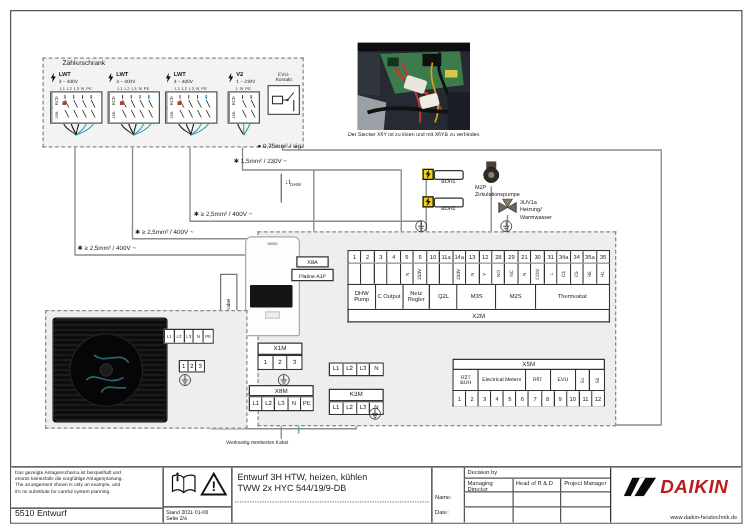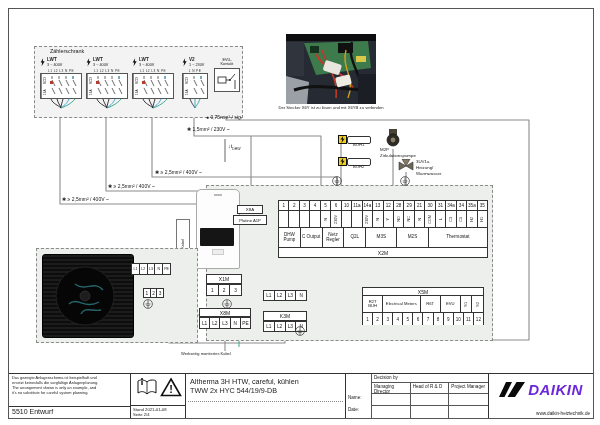--- a/index.html
+++ b/index.html
@@ -35,21 +35,21 @@
   .grps>div{height:19px;font-size:4.6px;text-align:center;line-height:1.05;padding:1px;}
   .bar{height:10px;font-size:5px;border:0.8px solid #333;border-top:none;display:flex;align-items:center;justify-content:center;background:#fff;box-sizing:border-box;}
   
   .footer{position:absolute;left:0;bottom:0;width:584px;height:45px;border-top:1px solid #333;display:flex;box-sizing:border-box;background:#fff;}
   .fcell{border-right:1px solid #333;box-sizing:border-box;position:relative;}
   .disc{font-size:3.9px;line-height:1.25;padding:2px 3px;}
   .docnum{position:absolute;left:0;bottom:0;width:100%;height:12px;border-top:0.8px solid #333;font-size:7px;padding:1px 3px;box-sizing:border-box;}
   .dgrid{display:grid;grid-template-columns:26px 1fr 1fr 1fr;grid-template-rows:9px 11px 12px 12px;height:100%;font-size:4.6px;}
   .dgrid>div{border-right:0.6px solid #555;border-bottom:0.6px solid #555;padding:1px 2px;box-sizing:border-box;}
   .dlogo{display:flex;align-items:center;gap:3px;justify-content:center;margin-top:7px;}
-  .dtext{font-style:italic;font-weight:bold;font-size:15px;letter-spacing:0.5px;color:#6d28d9;}
+  .dtext{font-style:italic;font-weight:bold;font-size:15px;letter-spacing:0.5px;color:#b91c1c;}
   .durl{position:absolute;right:3px;bottom:2px;font-size:4.6px;}
   svg{display:block;}
 </style>
 </head>
 <body>
 
 <div id="stage">
 <div class="page">
 
   <svg class="abs" style="left:0;top:0;" width="584" height="364">
@@ -566,21 +566,21 @@
           <text x="11" y="16" text-anchor="middle" font-size="11" font-weight="bold" fill="#111" font-family="Liberation Sans, sans-serif">!</text>
         </svg>
       </div>
       <div style="position:absolute;left:0;bottom:0;width:100%;border-top:0.8px solid #333;font-size:4.2px;padding:1px 2px;box-sizing:border-box;">
         <div>Stand 2021-01-08</div>
         <div>Seite 2/4</div>
       </div>
     </div>
     <div class="fcell" style="width:160px;">
       <div style="font-size:7.2px;padding:3px 4px 0 4px;line-height:1.25;">
-        <div>Altherma 3H HTW, careful, kühlen</div>
+        <div>Entwurf 3H HTW, heizen, kühlen</div>
         <div>TWW 2x HYC 544/19/9-DB</div>
       </div>
       <div style="position:absolute;left:2px;right:2px;top:27px;border-bottom:1px dotted #888;"></div>
     </div>
     <div class="fcell" style="width:143px;">
       <div class="dgrid">
         <div style="border-bottom:none;"></div>
         <div style="grid-column:2/5;border-right:none;">Decision by</div>
         <div style="border-bottom:none;"></div>
         <div>Managing Director</div>

